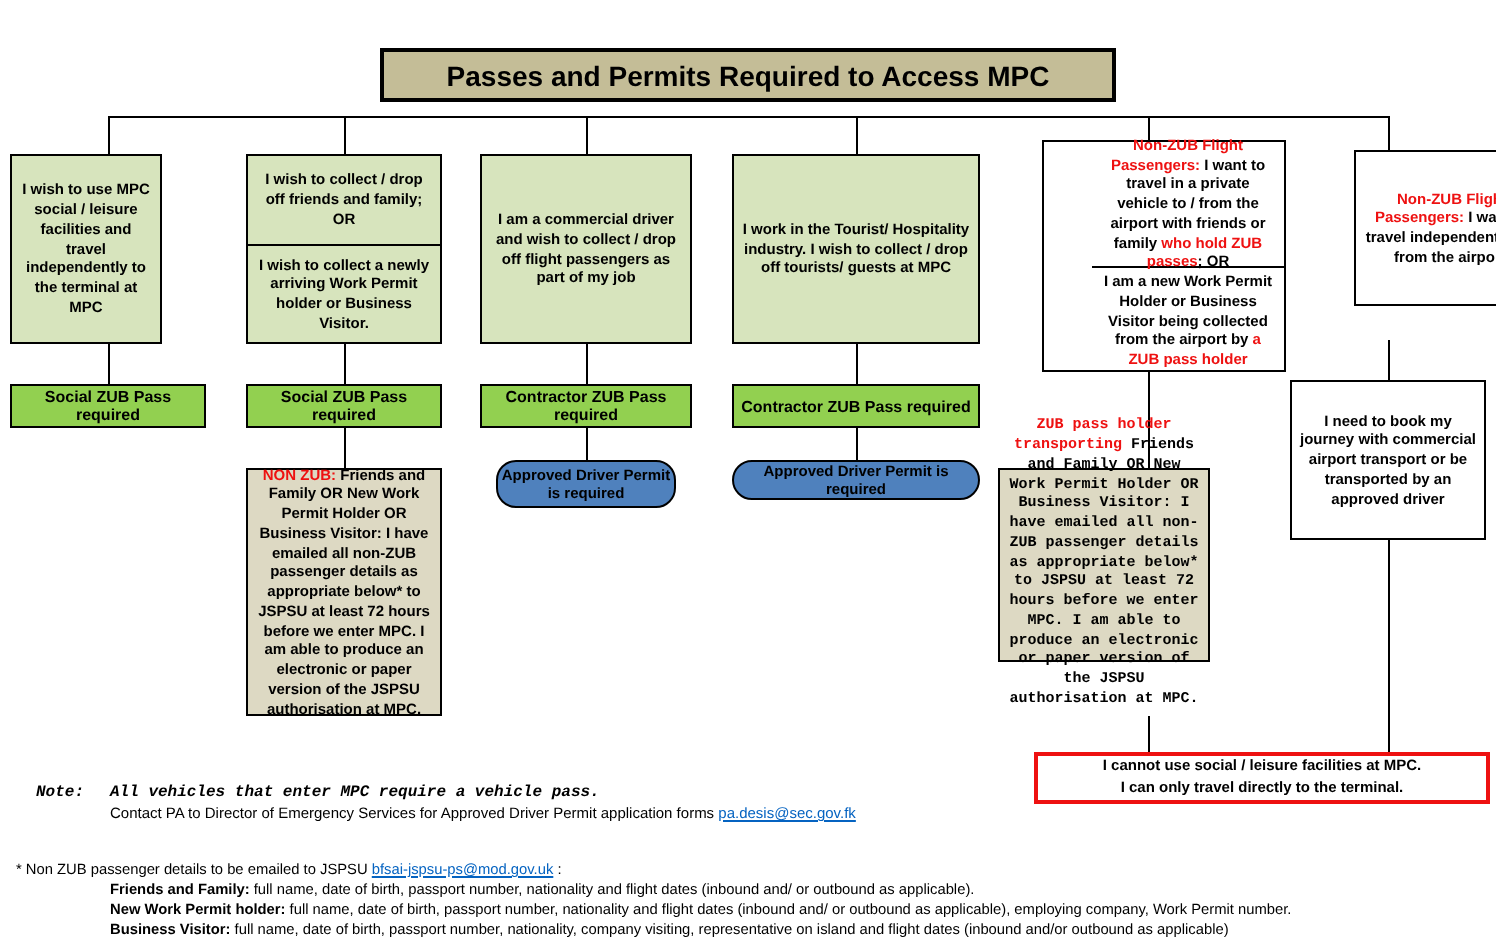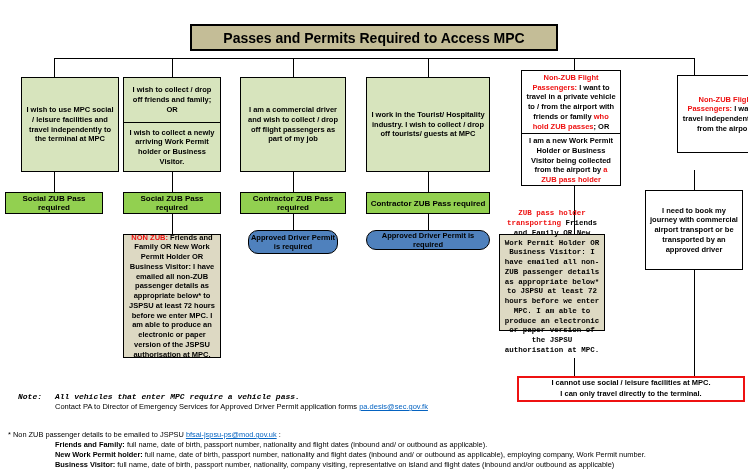--- a/index.html
+++ b/index.html
@@ -39,21 +39,21 @@
   <div class="box title-box" style="left:190px;top:24px;width:368px;height:27px;">Passes and Permits Required to Access MPC</div>
 
   <div class="hline" style="left:54px;top:58px;width:640px;"></div>
   <div class="vline" style="left:54px;top:58px;height:19px;"></div>
   <div class="vline" style="left:172px;top:58px;height:19px;"></div>
   <div class="vline" style="left:293px;top:58px;height:19px;"></div>
   <div class="vline" style="left:428px;top:58px;height:19px;"></div>
   <div class="vline" style="left:574px;top:58px;height:12px;"></div>
   <div class="vline" style="left:694px;top:58px;height:17px;"></div>
 
-  <div class="box green-light q" style="left:21px;top:77px;width:98px;height:95px;">I wish to use MPC social / leisure facilities and travel independently to the terminal at MPC</div>
+  <div class="box green-light q" style="left:5px;top:77px;width:76px;height:95px;">I wish to use MPC social / leisure facilities and travel independently to the terminal at MPC</div>
   <div class="vline" style="left:54px;top:172px;height:20px;"></div>
   <div class="box green" style="left:5px;top:192px;width:98px;height:22px;">Social ZUB Pass required</div>
 
   <div class="box green-light q split" style="left:123px;top:77px;width:98px;height:95px;">
     <div class="sec-a" style="height:45px;">I wish to collect / drop off friends and family; OR</div>
     <div class="sec-b">I wish to collect a newly arriving Work Permit holder or Business Visitor.</div>
   </div>
   <div class="vline" style="left:172px;top:172px;height:20px;"></div>
   <div class="box green" style="left:123px;top:192px;width:98px;height:22px;">Social ZUB Pass required</div>
   <div class="vline" style="left:172px;top:214px;height:20px;"></div>
@@ -66,21 +66,21 @@
   <div class="box green" style="left:240px;top:192px;width:106px;height:22px;">Contractor ZUB Pass required</div>
   <div class="vline" style="left:293px;top:214px;height:16px;"></div>
   <div class="box blue" style="left:248px;top:230px;width:90px;height:24px;">Approved Driver Permit is required</div>
 
   <div class="box green-light q" style="left:366px;top:77px;width:124px;height:95px;">I work in the Tourist/ Hospitality industry. I wish to collect / drop off tourists/ guests at MPC</div>
   <div class="vline" style="left:428px;top:172px;height:20px;"></div>
   <div class="box green" style="left:366px;top:192px;width:124px;height:22px;">Contractor ZUB Pass required</div>
   <div class="vline" style="left:428px;top:214px;height:16px;"></div>
   <div class="box blue" style="left:366px;top:230px;width:124px;height:20px;">Approved Driver Permit is required</div>
 
-  <div class="box white q split" style="left:521px;top:70px;width:100px;height:116px;">
+  <div class="box white q split" style="left:521px;top:70px;width:122px;height:116px;padding-left:24px;">
     <div class="sec-a" style="height:63px;">
       <p><span class="red">Non-ZUB Flight Passengers:</span><span> I want to travel in a private vehicle to / from the airport with friends or family </span><span class="red">who hold ZUB passes</span><span>; OR</span></p>
     </div>
     <div class="sec-b">
       <p><span>I am a new Work Permit Holder or Business Visitor being collected from  the airport by </span><span class="red">a ZUB pass holder</span></p>
     </div>
   </div>
   <div class="vline" style="left:574px;top:186px;height:48px;"></div>
   <div class="box tan q" style="left:499px;top:234px;width:106px;height:97px;font-family:Liberation Mono, monospace;">
     <p><span class="red">ZUB pass holder transporting</span><span> Friends and Family OR New Work Permit Holder OR Business Visitor: I have emailed all non-ZUB passenger details as appropriate below* to JSPSU at least 72 hours before we enter MPC. I am able to produce an electronic or paper version of the JSPSU authorisation at MPC.</span></p>

